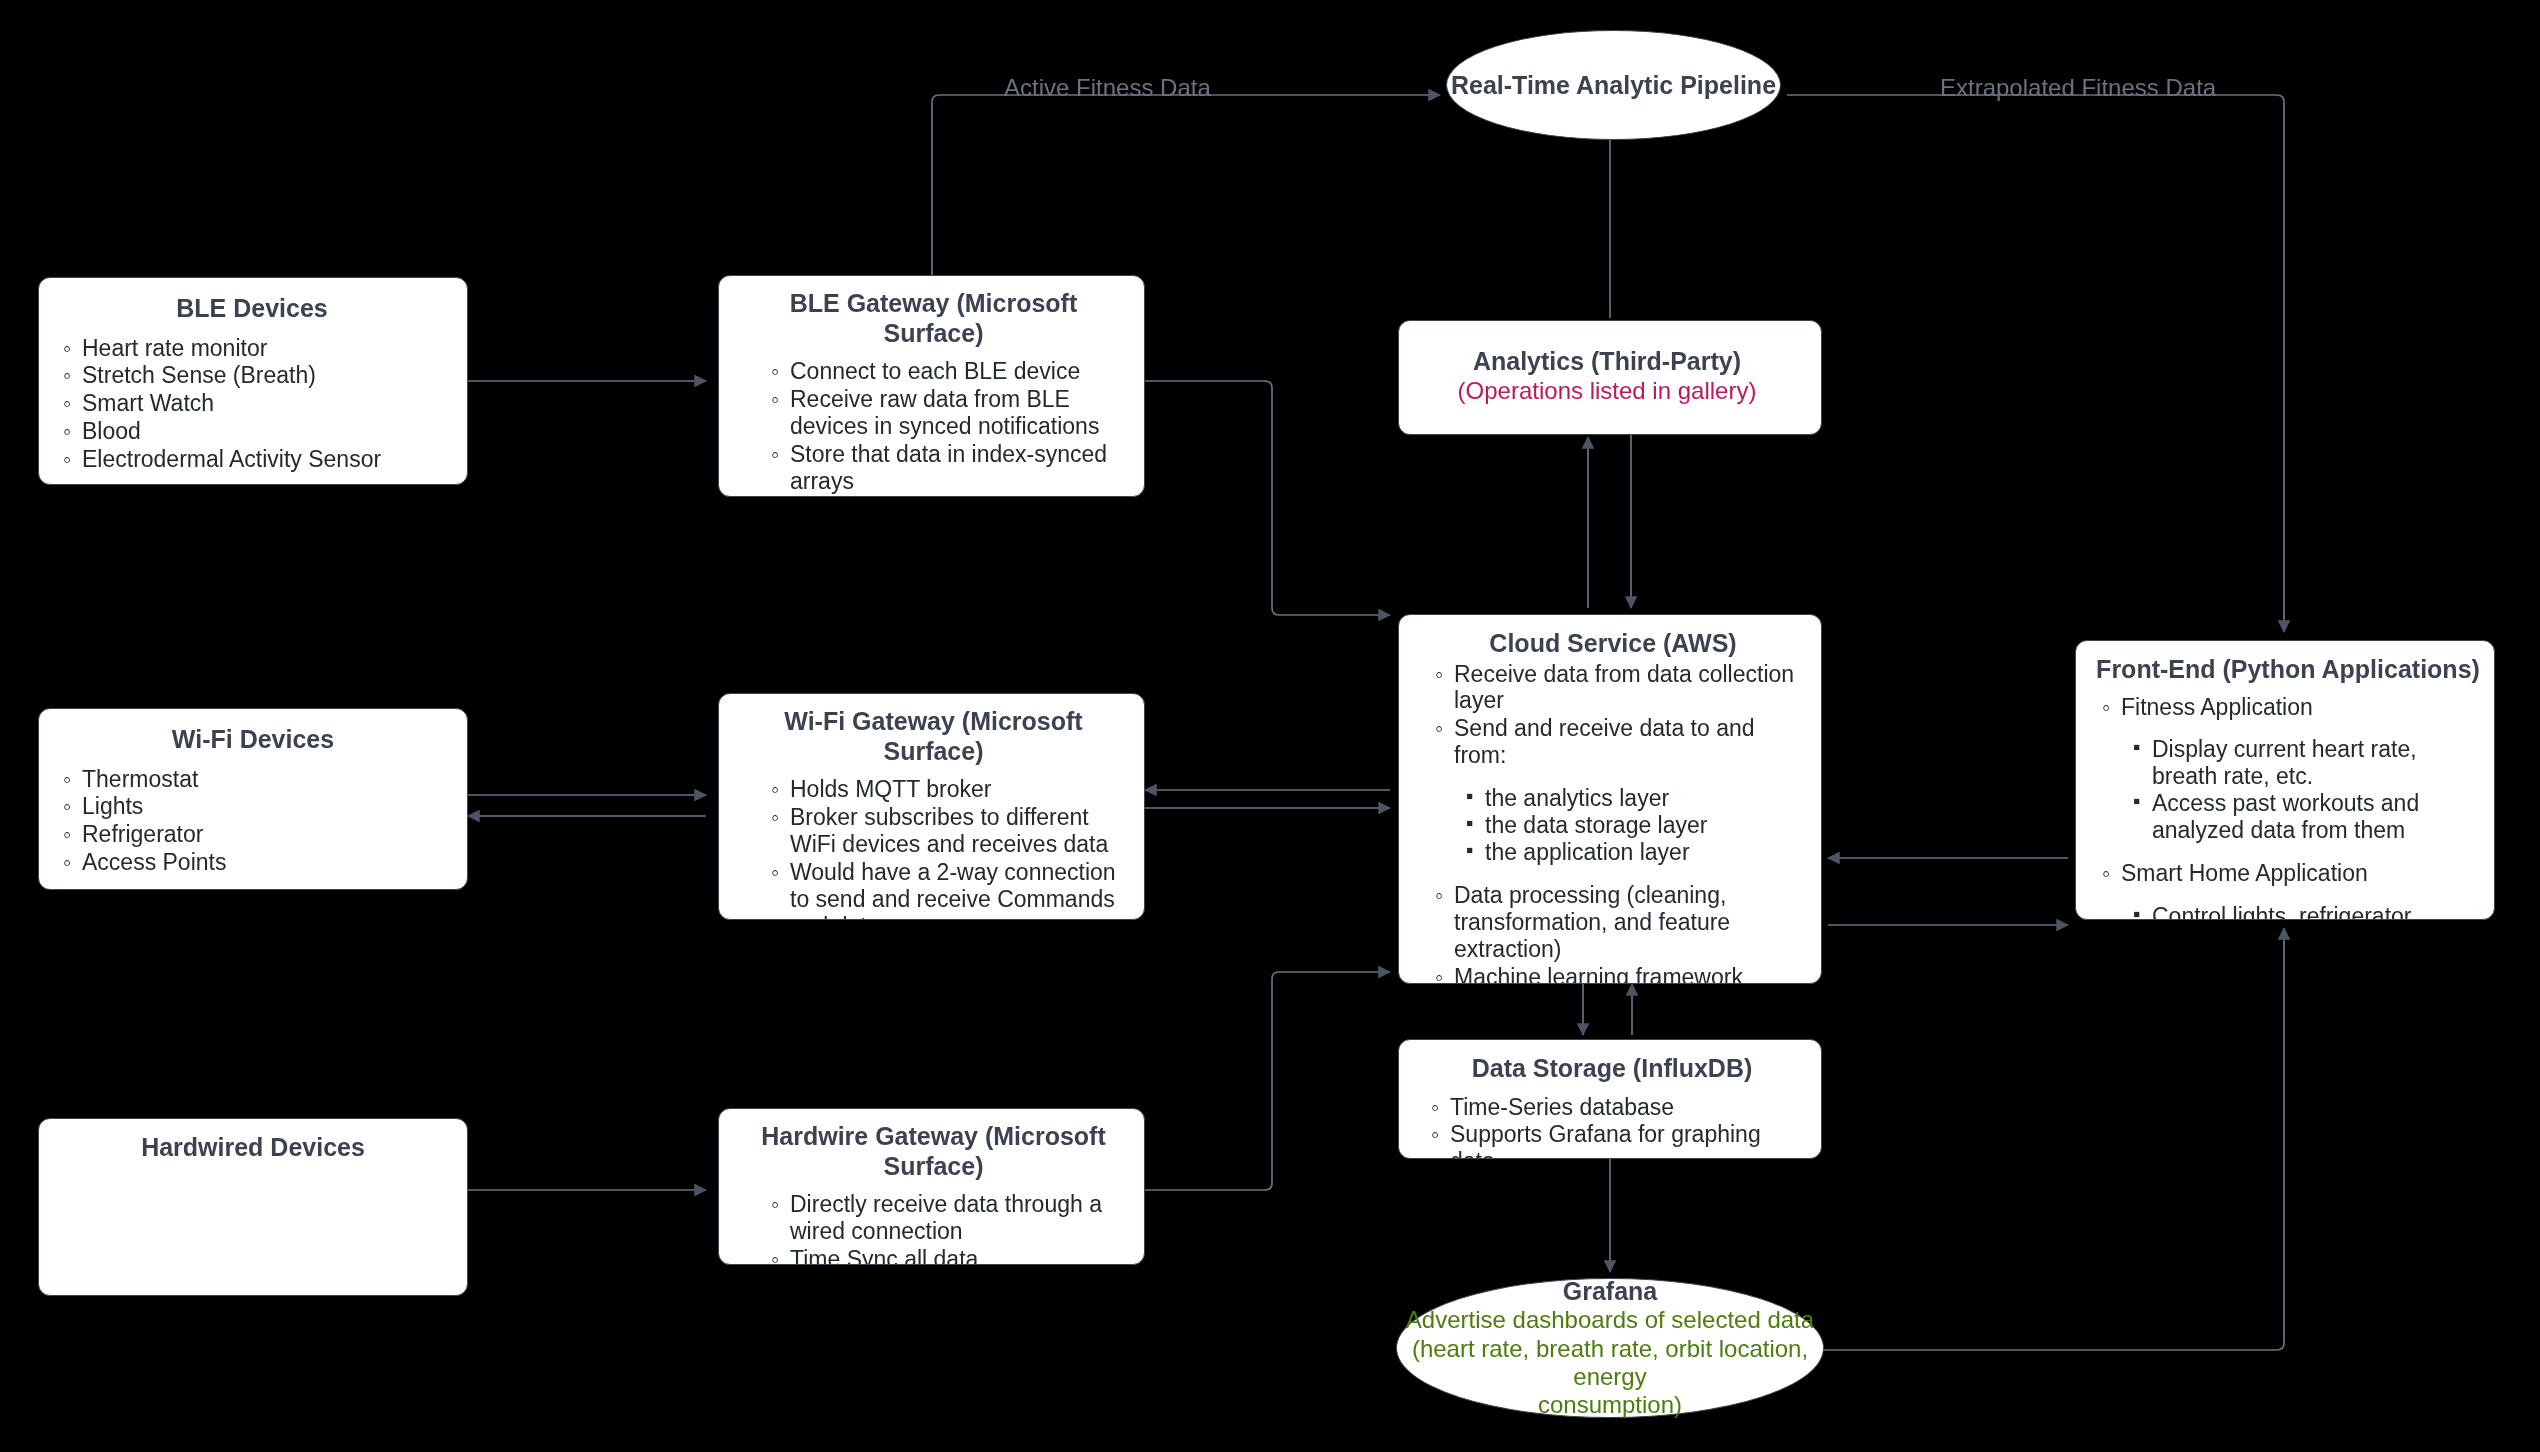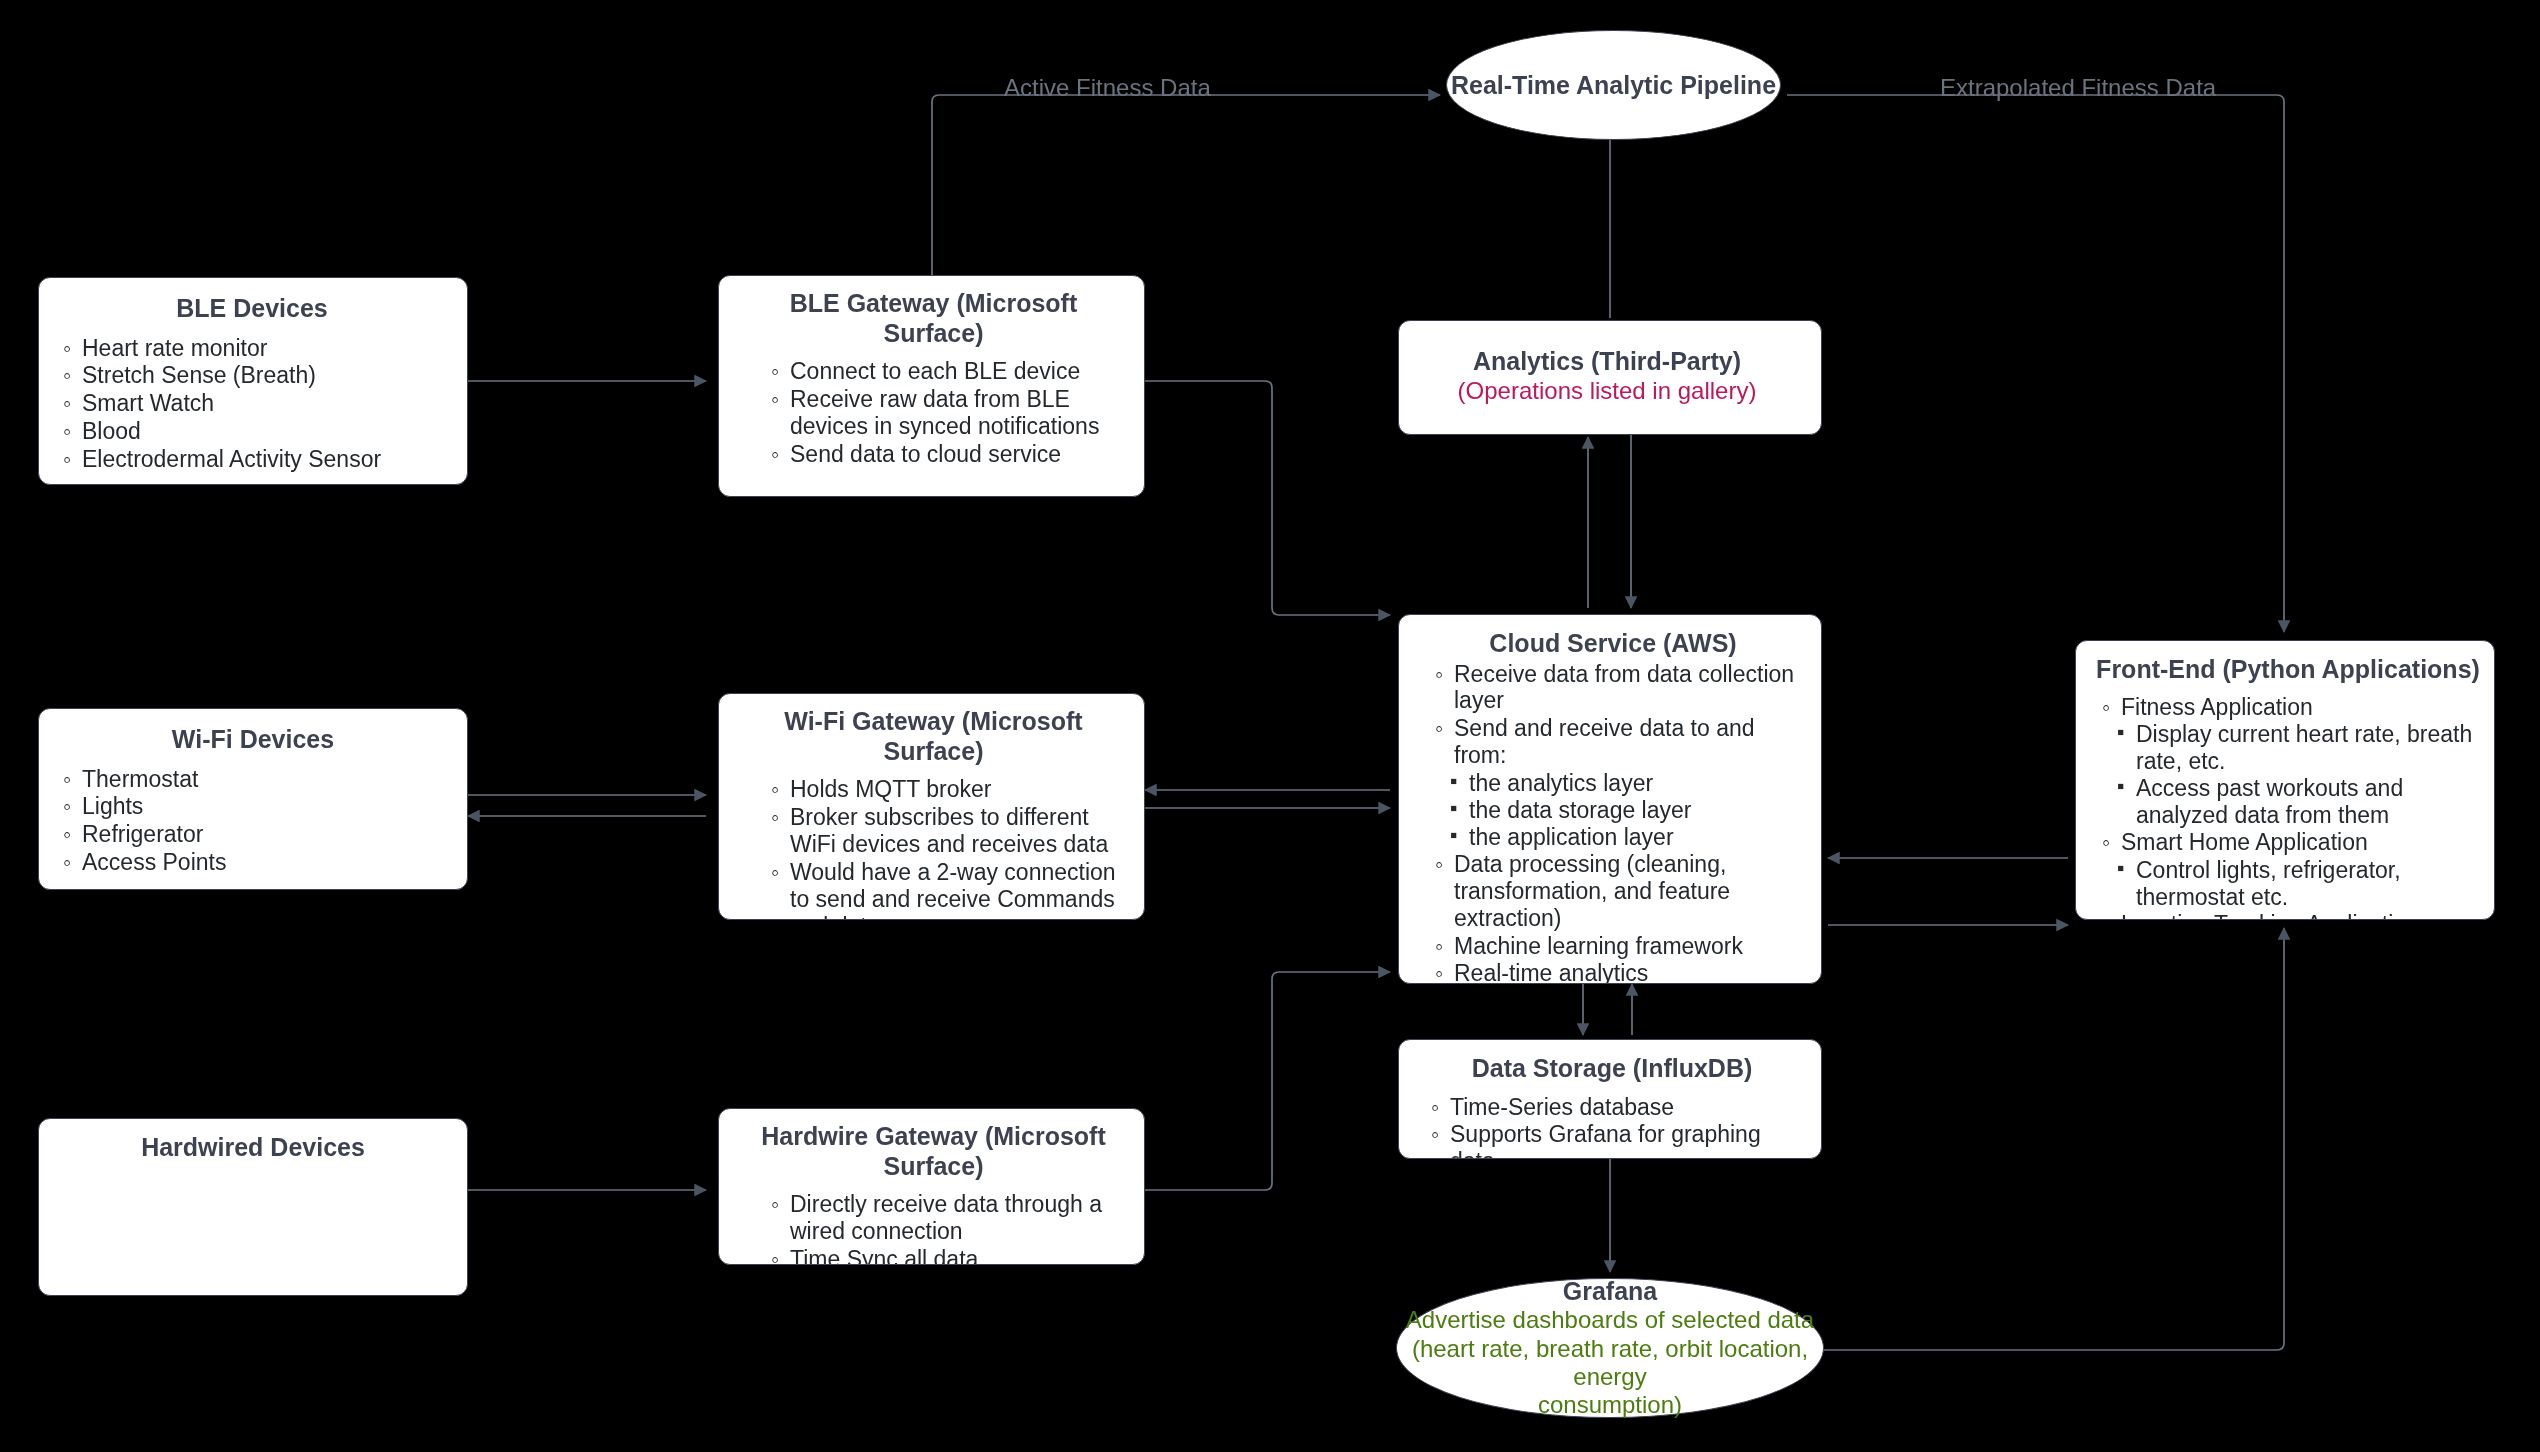--- a/index.html
+++ b/index.html
@@ -64,21 +64,21 @@
   ul.bullets > li::before {
     content: "\25E6";
     position: absolute;
     left: 2px;
     top: 0px;
     font-size: 23px;
     color: #24292e;
   }
   ul.sub {
     list-style: none;
-    margin: 0;
+    margin: 16px;
     padding: 0;
   }
   ul.sub > li {
     position: relative;
     font-size: 23px;
     line-height: 1.17;
     color: #24292e;
     padding-left: 36px;
     margin: 0;
   }
@@ -252,20 +252,21 @@
       <div class="node-title">Hardwired Devices</div>
     </div>
   </div>
 
   <div class="node" id="node-ble-gateway">
     <div class="inner">
       <div class="node-title">BLE Gateway (Microsoft Surface)</div>
       <ul class="bullets">
         <li>Connect to each BLE device</li>
         <li>Receive raw data from BLE devices in synced notifications</li>
+        <li>Store that data in index-synced arrays</li>
         <li>Send data to cloud service</li>
 
       </ul>
     </div>
   </div>
 
   <div class="node" id="node-wifi-gateway">
     <div class="inner">
       <div class="node-title">Wi-Fi Gateway (Microsoft Surface)</div>
       <ul class="bullets">

